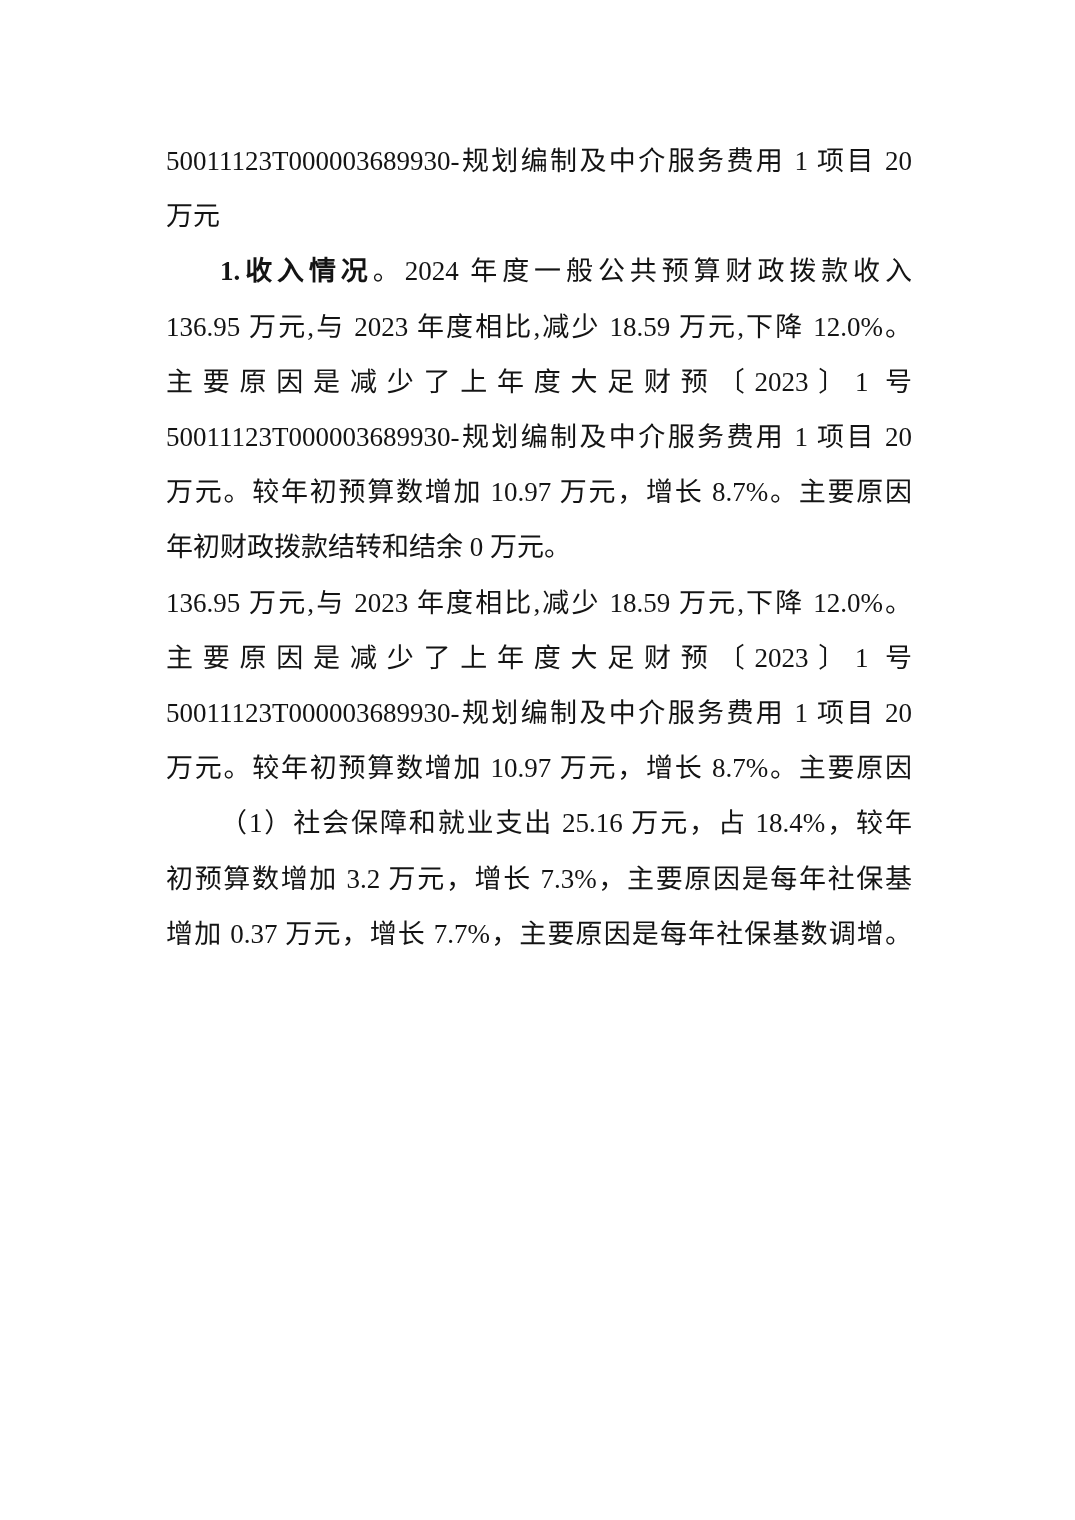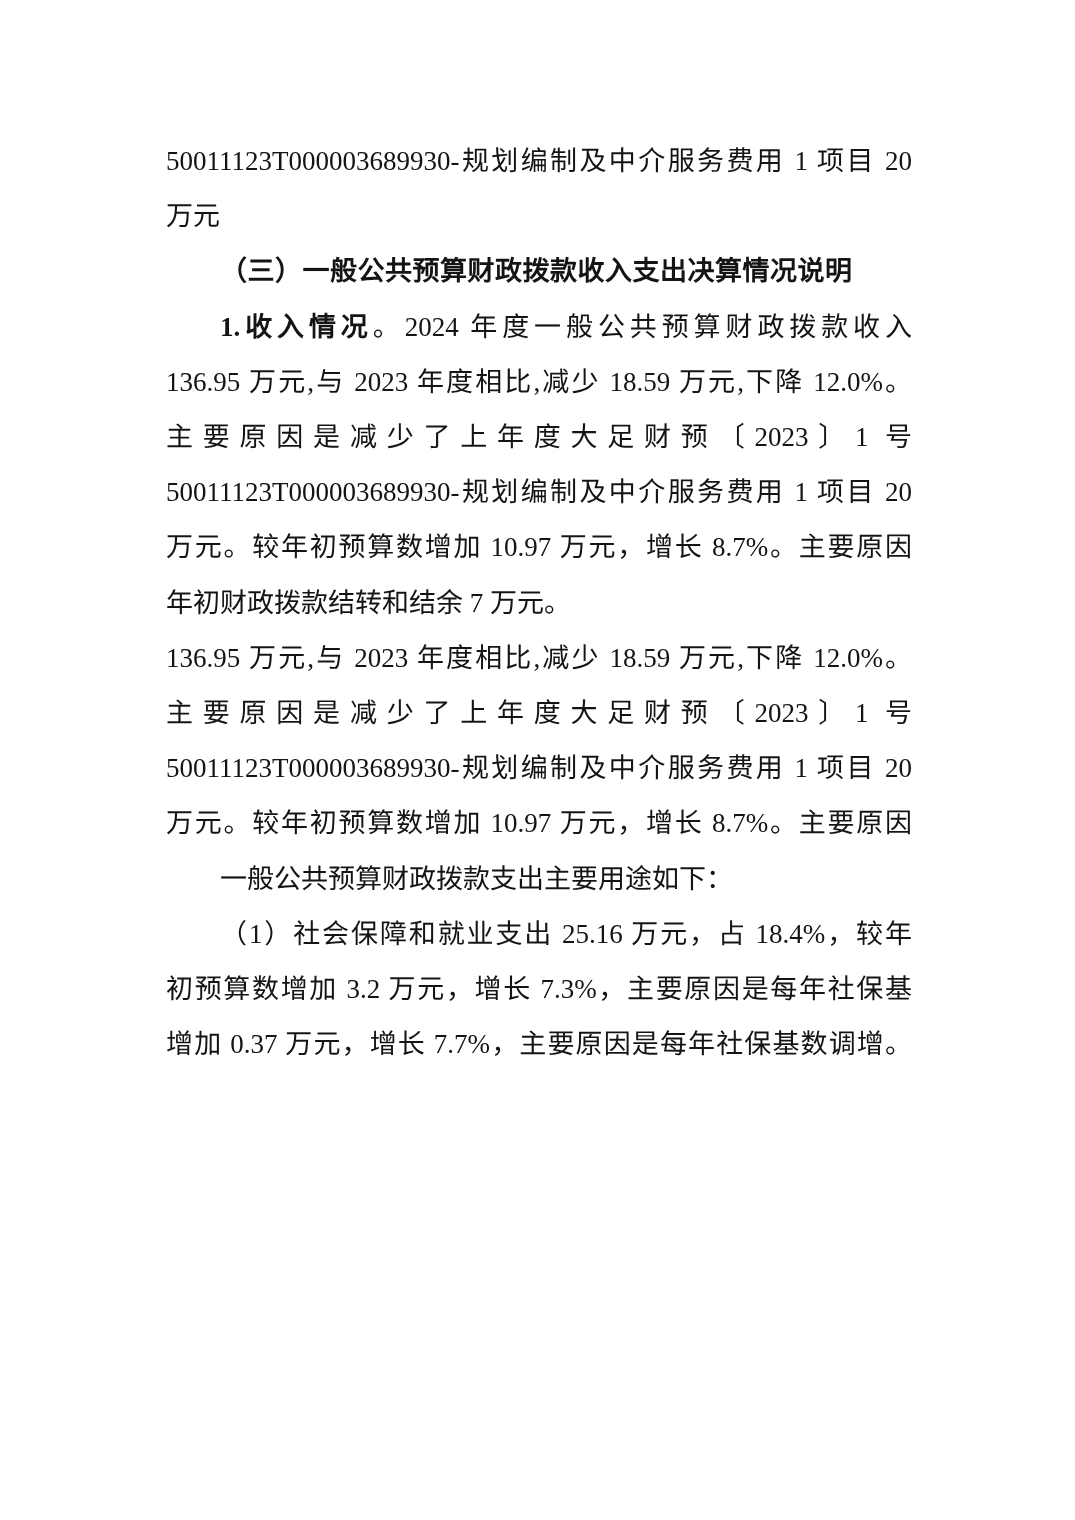--- a/index.html
+++ b/index.html
@@ -57,37 +57,35 @@
 </style>
 </head>
 <body>
 
 <div class="page">
   <div class="content">
 
     <div class="line j">50011123T000003689930-规划编制及中介服务费用 1 项目 20</div>
     <div class="line">万元</div>
 
-    <div class="line ind heading">（三）一般公共预算财政拨款收入支出决算情况说明</div>
 
     <div class="line ind j">
       <span class="b">1.收入情况</span><span>。2024 年度一般公共预算财政拨款收入</span>
     </div>
     <div class="line j">136.95 万元,与 2023 年度相比,减少 18.59 万元,下降 12.0%。</div>
     <div class="line j">主要原因是减少了上年度大足财预〔2023〕1 号</div>
     <div class="line j">50011123T000003689930-规划编制及中介服务费用 1 项目 20</div>
     <div class="line j">万元。较年初预算数增加 10.97 万元，增长 8.7%。主要原因</div>
-    <div class="line">年初财政拨款结转和结余 7 万元。</div>
+    <div class="line">年初财政拨款结转和结余 0 万元。</div>
 
     <div class="line j">136.95 万元,与 2023 年度相比,减少 18.59 万元,下降 12.0%。</div>
     <div class="line j">主要原因是减少了上年度大足财预〔2023〕1 号</div>
     <div class="line j">50011123T000003689930-规划编制及中介服务费用 1 项目 20</div>
     <div class="line j">万元。较年初预算数增加 10.97 万元，增长 8.7%。主要原因</div>
 
-    <div class="line ind">一般公共预算财政拨款支出主要用途如下：</div>
 
     <div class="line ind j">（1）社会保障和就业支出 25.16 万元，占 18.4%，较年</div>
     <div class="line j">初预算数增加 3.2 万元，增长 7.3%，主要原因是每年社保基</div>
 
     <div class="line j">增加 0.37 万元，增长 7.7%，主要原因是每年社保基数调增。</div>
 
   </div>
 
   <div class="page-num">- 3 -</div>
 </div>

